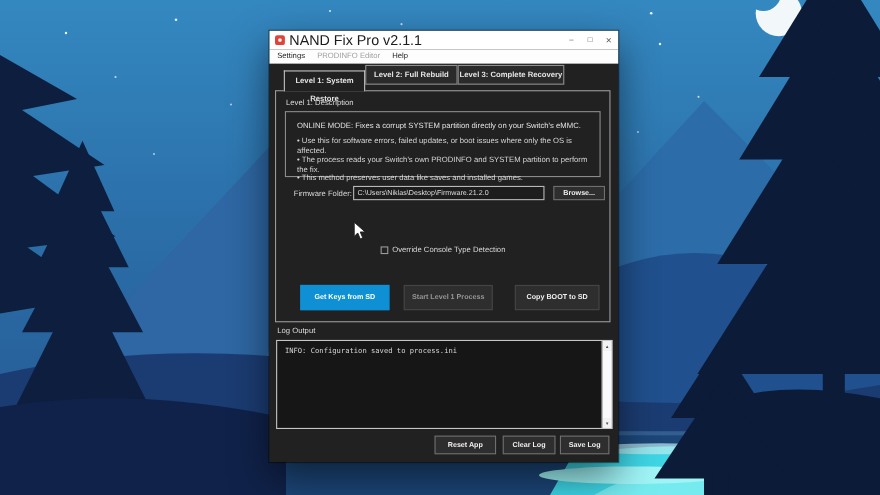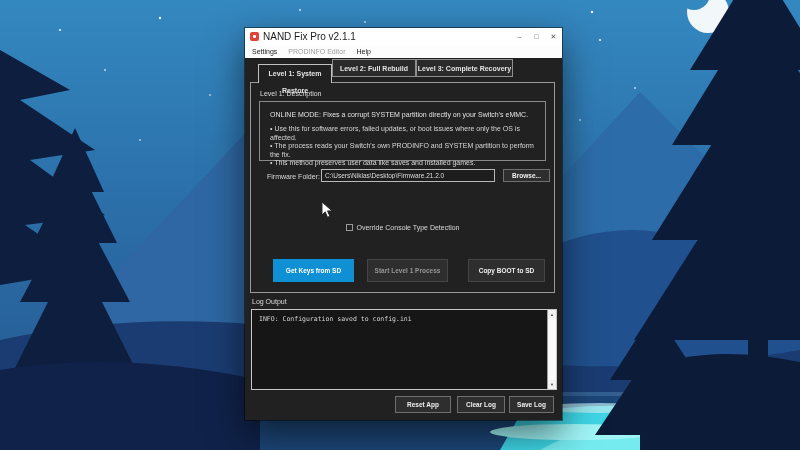--- a/index.html
+++ b/index.html
@@ -11,21 +11,21 @@
 
   
   .win{position:absolute;left:245px;top:28px;width:317px;height:392px;
     background:var(--app-bg,#212121);
     box-shadow:0 0 0 1px rgba(0,0,0,.45), 0 14px 34px rgba(0,0,0,.55);}
   .titlebar{position:absolute;left:0;top:0;right:0;height:17px;background:var(--titlebar-bg,#fff);
     display:flex;align-items:center;padding-left:5px;box-sizing:border-box;}
   .appicon{width:9px;height:9px;background:#e0433a;border-radius:2px;flex:0 0 auto;
     display:flex;align-items:center;justify-content:center;}
   .appicon i{display:block;width:3px;height:3px;background:#fff;border-radius:1px;}
-  .title-text{font-size:10px;color:#1c1c1c;margin-left:4px;flex:1 1 auto;white-space:nowrap;}
+  .title-text{font-size:13px;color:#1c1c1c;margin-left:4px;flex:1 1 auto;white-space:nowrap;}
   .winctl{display:flex;height:100%;}
   .winctl span{width:17px;display:flex;align-items:center;justify-content:center;
     font-size:7px;color:#555;}
   .menubar{position:absolute;left:0;top:17px;right:0;height:13px;background:#fdfdfd;
     display:flex;align-items:center;gap:11px;padding-left:7px;box-sizing:border-box;font-size:7px;}
   .menubar .mi{color:#1c1c1c;white-space:nowrap;}
   .menubar .mi.disabled{color:#9e9e9e;}
 
   .winbody{position:absolute;left:0;top:30px;right:0;bottom:0;background:var(--app-bg,#212121);}
 
@@ -209,21 +209,21 @@
           <span class="chk-label">Override Console Type Detection</span>
         </div>
 
         <div class="btn act primary a1">Get Keys from SD</div>
         <div class="btn act dim a2">Start Level 1 Process</div>
         <div class="btn act a3">Copy BOOT to SD</div>
       </div>
 
       <div class="log-title">Log Output</div>
       <div class="console">
-        <div class="console-text">INFO: Configuration saved to config.ini</div>
+        <div class="console-text">INFO: Configuration saved to process.ini</div>
         <div class="sbar">
           <div class="arr up">▲</div>
           <div class="thumb"></div>
           <div class="arr dn">▼</div>
         </div>
       </div>
 
       <div class="btn foot f1">Reset App</div>
       <div class="btn foot f2">Clear Log</div>
       <div class="btn foot f3">Save Log</div>

